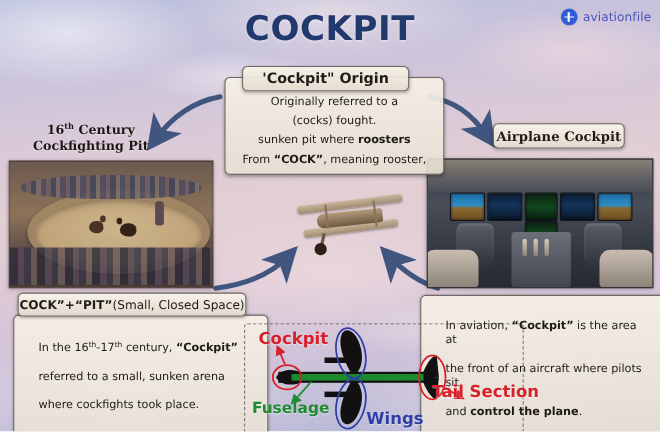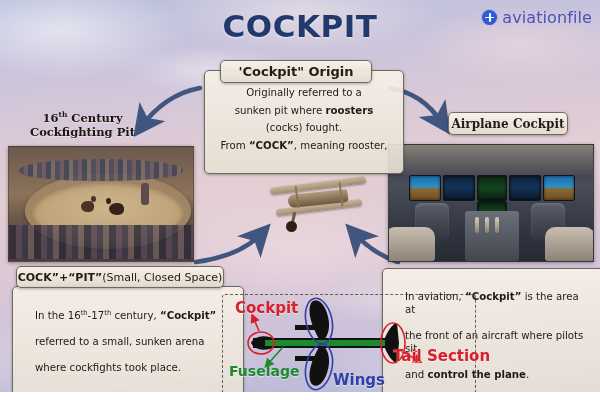--- a/index.html
+++ b/index.html
@@ -25,34 +25,34 @@
 
   .title{position:absolute;left:0;right:0;top:8px;text-align:center;
     font-family:"DejaVu Sans",sans-serif;font-weight:bold;font-size:31px;letter-spacing:.5px;
     color:#22396e;text-shadow:0 1px 2px rgba(255,255,255,.55);}
 
   .logo{position:absolute;right:8px;top:8px;display:flex;align-items:center;gap:5px;}
   .logo-mark{width:15px;height:15px;border-radius:50%;background:#2f5bd8;position:relative;
     box-shadow:0 0 2px rgba(0,0,0,.25);}
   .logo-mark:before{content:"";position:absolute;left:3.2px;top:6.6px;width:8.6px;height:1.9px;background:#fff;border-radius:1px;}
   .logo-mark:after{content:"";position:absolute;left:6.4px;top:3.4px;width:1.9px;height:8.4px;background:#fff;border-radius:1px;}
-  .logo-text{font-family:"DejaVu Sans",sans-serif;font-size:16px;color:#4b53b8;letter-spacing:.1px;}
+  .logo-text{font-family:"DejaVu Sans",sans-serif;font-size:11px;color:#4b53b8;letter-spacing:.1px;}
 
   
   .panel{position:absolute;border:1px solid #6d6a63;border-radius:5px;
     background:linear-gradient(180deg,rgba(246,240,231,.93),rgba(231,223,211,.9));
     box-shadow:0 1px 3px rgba(0,0,0,.3);}
   .cap{position:absolute;border:1px solid #6d6a63;border-radius:5px;
     background:linear-gradient(180deg,rgba(248,243,234,.95),rgba(228,219,205,.92));
     box-shadow:0 1px 3px rgba(0,0,0,.3);
     display:flex;align-items:center;justify-content:center;}
   .cap span{font-family:"DejaVu Serif",serif;font-weight:bold;font-size:12px;color:#201c18;}
 
   
-  #origin-card{left:204px;top:70px;width:182px;padding:16px 8px 21px;}
+  #origin-card{left:204px;top:70px;width:182px;padding:16px 8px 6px;}
   #origin-head{left:220px;top:60px;width:150px;height:21px;}
   #origin-head span{font-family:"DejaVu Sans",sans-serif;font-size:13px;}
   .origin-p{margin:0 0 5px;text-align:center;font-family:"DejaVu Sans",sans-serif;
     font-size:10.2px;line-height:12.6px;color:#1d1a16;}
   .origin-p:last-child{margin-bottom:0;}
   .origin-p b{font-weight:bold;}
 
   
   #label-century{left:20px;top:108px;width:125px;text-align:center;
     font-family:"DejaVu Serif",serif;font-weight:bold;font-size:11.5px;line-height:14px;color:#1b1814;
@@ -187,22 +187,22 @@
     <div class="bp-wing" style="left:10px;top:36px;width:86px;height:7px;transform:rotate(-7deg);"></div>
     <div class="bp-body" style="left:22px;top:24px;width:60px;height:13px;transform:rotate(-6deg);"></div>
     <div class="bp-strut" style="left:30px;top:18px;height:22px;transform:rotate(-7deg);"></div>
     <div class="bp-strut" style="left:74px;top:14px;height:24px;transform:rotate(-7deg);"></div>
     <div style="position:absolute;left:26px;top:44px;width:3px;height:12px;background:#6d5840;transform:rotate(12deg);"></div>
     <div class="ellipse-mark" style="left:20px;top:53px;width:11px;height:11px;background:#2b2119;"></div>
   </div>
 
   <div class="panel" id="origin-card">
     <p class="origin-p">Originally referred to a</p>
+    <p class="origin-p">(cocks) fought.</p>
     <p class="origin-p"><span>sunken pit where </span><b>roosters</b></p>
-    <p class="origin-p">(cocks) fought.</p>
     <p class="origin-p"><span>From </span><b>“COCK”</b><span>, meaning rooster,</span></p>
   </div>
   <div class="cap" id="origin-head">
     <span>'Cockpit" Origin</span>
   </div>
 
   <div id="label-century" style="position:absolute;">
     <span>16</span><sup>th</sup><span> Century</span><br>
     <span>Cockfighting Pit</span>
   </div>

